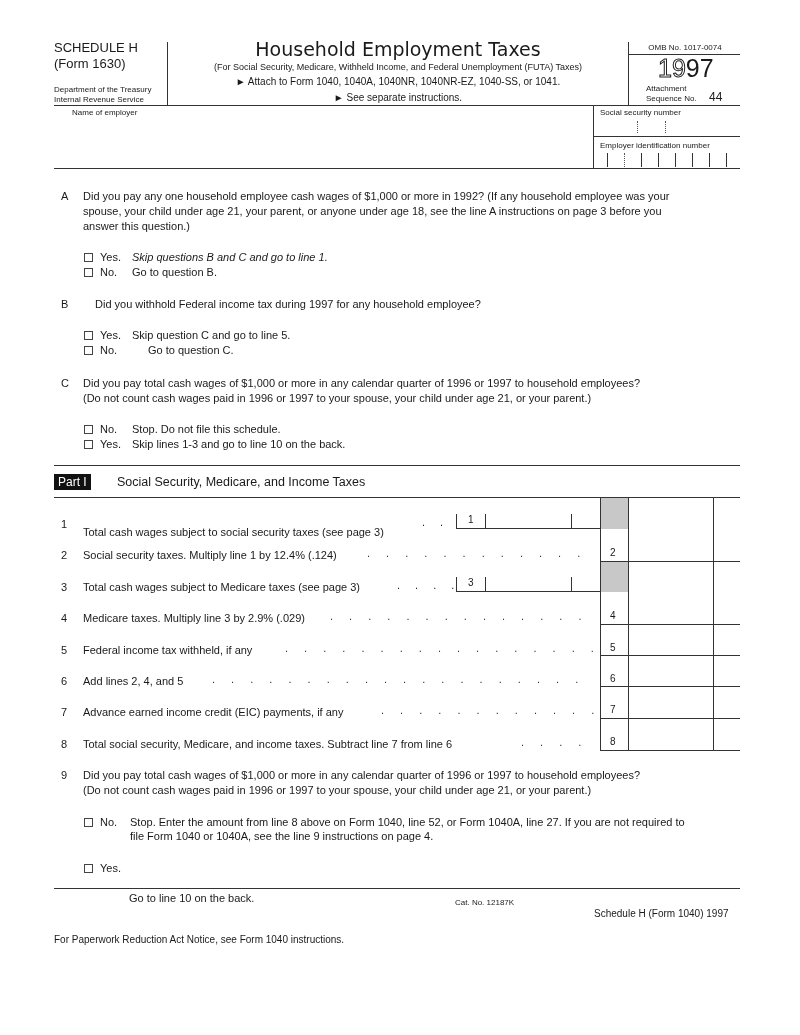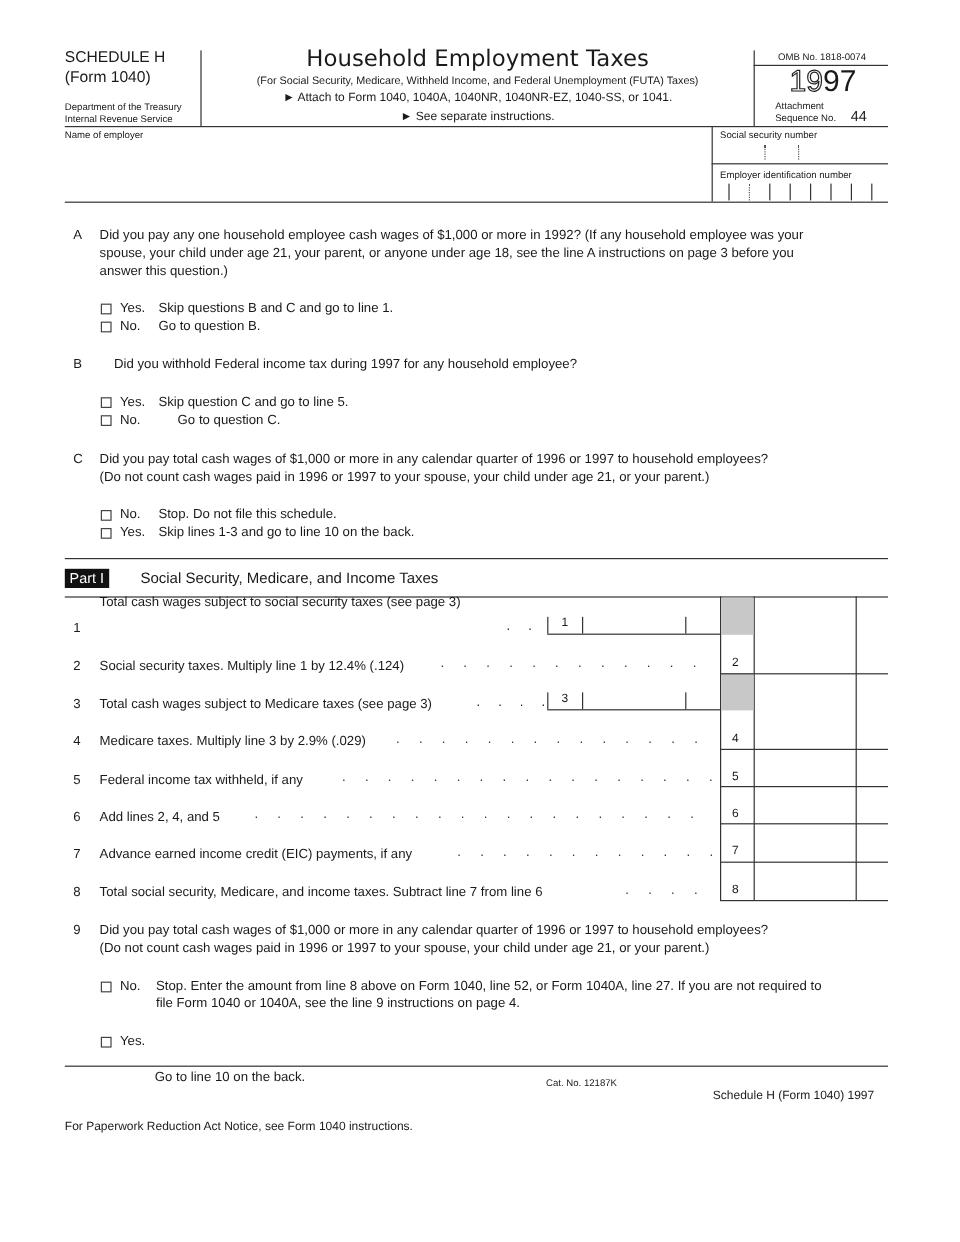--- a/index.html
+++ b/index.html
@@ -17,44 +17,44 @@
   .shade { position:absolute; background:#c8c8c8; }
   .partlabel { position:absolute; background:#111; color:#fff; font-size:12px; padding:1px 4px; }
   .field { position:absolute; }
   .dashed { position:absolute; width:0; border-left:1px dotted #555; }
 </style>
 </head>
 <body>
 
 <div>
   <div class="t" style="left:54px;top:40px;font-size:13px;">SCHEDULE H</div>
-  <div class="t" style="left:54px;top:56px;font-size:13px;">(Form 1040)</div>
+  <div class="t" style="left:54px;top:56px;font-size:13px;">(Form 1630)</div>
   <div class="t sm" style="left:54px;top:85px;">Department of the Treasury</div>
   <div class="t sm" style="left:54px;top:95px;">Internal Revenue Service</div>
   <div class="vline" style="left:167px;top:42px;height:63px;"></div>
 
   <div class="t" style="left:170px;width:456px;text-align:center;top:38px;font-size:19px;font-family:'DejaVu Sans',sans-serif;">Household Employment Taxes</div>
   <div class="t s9" style="left:170px;width:456px;text-align:center;top:62px;">(For Social Security, Medicare, Withheld Income, and Federal Unemployment (FUTA) Taxes)</div>
   <div class="t s10" style="left:170px;width:456px;text-align:center;top:76px;">► Attach to Form 1040, 1040A, 1040NR, 1040NR-EZ, 1040-SS, or 1041.</div>
   <div class="t s10" style="left:170px;width:456px;text-align:center;top:92px;">► See separate instructions.</div>
 
   <div class="vline" style="left:628px;top:42px;height:63px;"></div>
-  <div class="t sm" style="left:630px;width:110px;text-align:center;top:43px;">OMB No. 1818-0074</div>
+  <div class="t sm" style="left:630px;width:110px;text-align:center;top:43px;">OMB No. 1017-0074</div>
   <div class="hline" style="left:628px;width:112px;top:54px;"></div>
   <div class="t" style="left:658px;top:54px;font-size:25px;">
     <span style="color:#fff;-webkit-text-stroke:1px #222;">19</span><span>97</span>
   </div>
   <div class="t sm" style="left:646px;top:84px;">Attachment</div>
   <div class="t sm" style="left:646px;top:94px;">Sequence No.</div>
   <div class="t" style="left:709px;top:90px;font-size:12px;">44</div>
 </div>
 
 <div class="hline" style="left:54px;width:686px;top:105px;"></div>
 
-<div class="t sm" style="left:54px;top:108px;">Name of employer</div>
+<div class="t sm" style="left:72px;top:108px;">Name of employer</div>
 <input class="field" style="left: 54px; top: 120px; width: 535px; height: 44px; border: none; background: transparent; font-size: 12px;" value="">
 <div class="vline" style="left:593px;top:105px;height:63px;"></div>
 <div class="t sm" style="left:600px;top:108px;">Social security number</div>
 <div class="field" style="left:595px;top:119px;width:145px;height:16px;">
   <div class="dashed" style="left:42px;top:2px;height:12px;"></div>
   <div class="dashed" style="left:70px;top:2px;height:12px;"></div>
 </div>
 <div class="hline" style="left:593px;width:147px;top:136px;"></div>
 <div class="t sm" style="left:600px;top:141px;">Employer identification number</div>
 <div class="field" style="left:595px;top:151px;width:145px;height:16px;">
@@ -70,21 +70,21 @@
 <div class="hline" style="left:54px;width:686px;top:168px;"></div>
 
 <div>
   <div class="t s11" style="left:61px;top:190px;">A</div>
   <div class="t s11" style="left:83px;top:190px;">Did you pay any one household employee cash wages of $1,000 or more in 1992? (If any household employee was your</div>
   <div class="t s11" style="left:83px;top:205px;">spouse, your child under age 21, your parent, or anyone under age 18, see the line A instructions on page 3 before you</div>
   <div class="t s11" style="left:83px;top:220px;">answer this question.)</div>
 
   <div class="cb" style="left:84px;top:253px;"></div>
   <div class="t s11" style="left:100px;top:251px;">Yes.</div>
-  <div class="t s11" style="left:132px;top:251px;">Skip questions B and C and go to line 1.</div>
+  <div class="t s11" style="left:132px;top:251px;font-style:italic;">Skip questions B and C and go to line 1.</div>
   <div class="cb" style="left:84px;top:268px;"></div>
   <div class="t s11" style="left:100px;top:266px;">No.</div>
   <div class="t s11" style="left:132px;top:266px;">Go to question B.</div>
 </div>
 
 <div>
   <div class="t s11" style="left:61px;top:298px;">B</div>
   <div class="t s11" style="left:83px;top:298px;padding-left:12px;">Did you withhold Federal income tax during 1997 for any household employee?</div>
   <div class="cb" style="left:84px;top:331px;"></div>
   <div class="t s11" style="left:100px;top:329px;">Yes.</div>
@@ -112,21 +112,21 @@
 <div class="hline" style="left:54px;width:686px;top:497px;"></div>
 
 <div class="vline" style="left:600px;top:497px;height:253px;"></div>
 <div class="vline" style="left:628px;top:497px;height:253px;"></div>
 <div class="vline" style="left:713px;top:497px;height:253px;"></div>
 <div class="shade" style="left:601px;top:498px;width:27px;height:31px;"></div>
 <div class="shade" style="left:601px;top:561px;width:27px;height:31px;"></div>
 
 <div>
   <div class="t s11" style="left:61px;top:518px;">1</div>
-  <div class="t s11" style="left:83px;top:496px;text-align:right;">Total cash wages subject to social security taxes (see page 3)</div>
+  <div class="t s11" style="left:83px;top:526px;text-align:right;">Total cash wages subject to social security taxes (see page 3)</div>
   <div class="t s11" style="left:422px;top:516px;letter-spacing:6px;">. .</div>
   <div class="vline" style="left:456px;top:514px;height:14px;"></div>
   <div class="hline" style="left:456px;width:144px;top:528px;"></div>
   <div class="t s10" style="left:468px;top:514px;">1</div>
   <div class="vline" style="left:485px;top:514px;height:14px;"></div>
   <div class="vline" style="left:571px;top:514px;height:14px;"></div>
   <input class="field" style="left: 487px; top: 514px; width: 82px; height: 13px; border: none; background: transparent; font-size: 11px;" value="">
 </div>
 
 <div>

